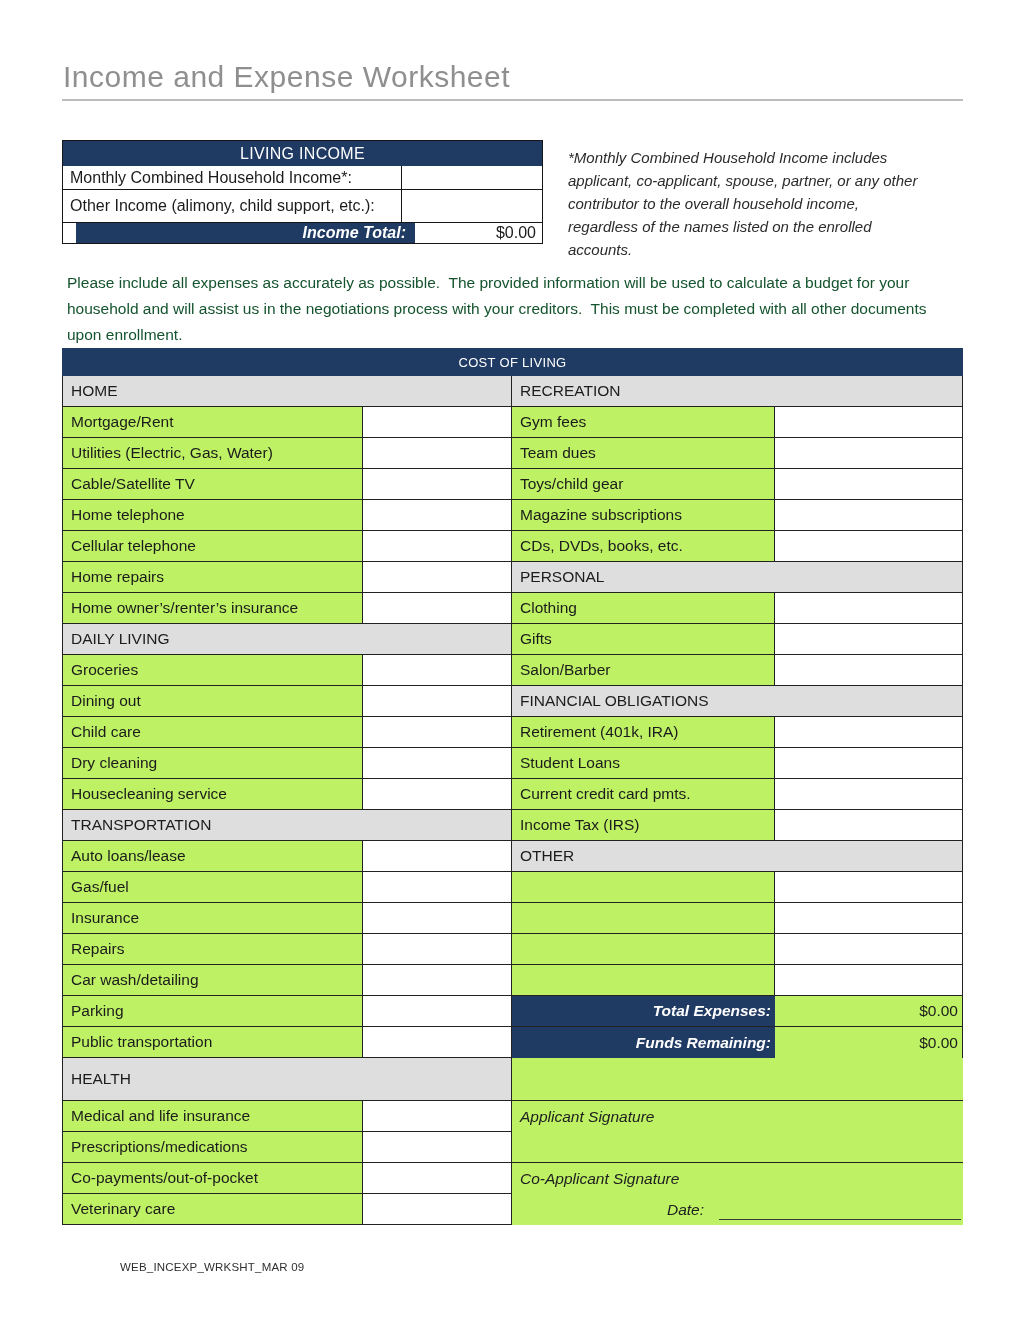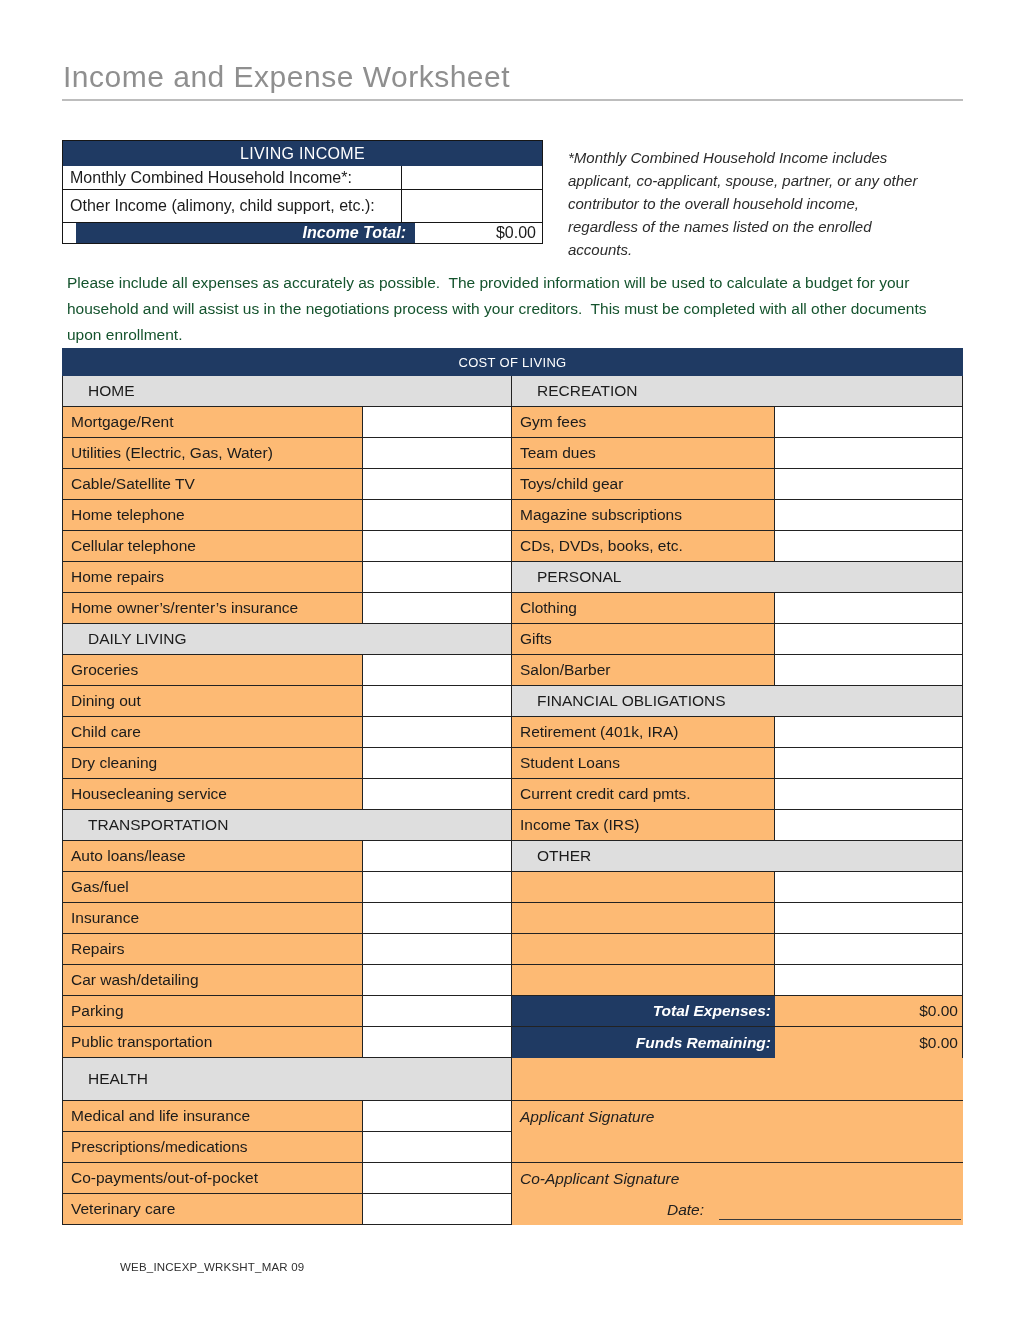--- a/index.html
+++ b/index.html
@@ -32,27 +32,27 @@
 
   
   .intro{position:absolute;left:67px;top:270px;width:897px;font-size:15.5px;line-height:26px;color:#14532d;white-space:pre-wrap;}
 
   
   .col-bar{position:absolute;left:62px;top:348px;width:901px;height:28px;background:var(--navy);color:#fff;display:flex;align-items:center;justify-content:center;font-size:13px;letter-spacing:.3px;box-sizing:border-box;}
   .grid{position:absolute;left:62px;top:376px;width:901px;display:flex;align-items:flex-start;}
   .halfL{width:450px;box-sizing:border-box;border-left:1px solid var(--line);border-right:1px solid var(--line);}
   .halfR{width:451px;box-sizing:border-box;}
 
-  .grow{display:flex;height:31px;box-sizing:border-box;border-bottom:1px solid var(--line);background:#fdba74;}
+  .grow{display:flex;height:31px;box-sizing:border-box;border-bottom:1px solid var(--line);background:#bef264;}
   .grow.tall{height:43px;}
   .grow.section{background:var(--gray);}
   .grow.bordered{border-right:1px solid var(--line);}
   .grow.noline,.grow.signature,.grow.date{border-bottom:none;}
 
-  .seclab{display:flex;align-items:center;padding-left:25px;font-size:15.5px;color:#1c1c1c;}
+  .seclab{display:flex;align-items:center;padding-left:8px;font-size:15.5px;color:#1c1c1c;}
   .lab{display:flex;align-items:center;padding-left:8px;font-size:15.5px;color:var(--ink);box-sizing:border-box;border-right:1px solid var(--line);}
   .lab.left{width:300px;}
   .lab.right{width:263px;}
   .val{flex:1;background:#fff;}
   .tlab{width:263px;box-sizing:border-box;background:var(--navy);color:#fff;display:flex;align-items:center;justify-content:flex-end;padding-right:4px;font-size:15.5px;font-style:italic;font-weight:bold;}
   .tval{flex:1;display:flex;align-items:center;justify-content:flex-end;padding-right:4px;font-size:15.5px;}
   .siglab{display:flex;align-items:center;padding-left:8px;font-size:15.5px;font-style:italic;color:#202020;}
   .datesp{width:155px;}
   .datelab{display:flex;align-items:center;font-size:15.5px;font-style:italic;color:#202020;}
   .dateline{flex:1;margin-left:15px;margin-right:2px;margin-bottom:5px;border-bottom:1px solid #3a3a3a;align-self:flex-end;}

